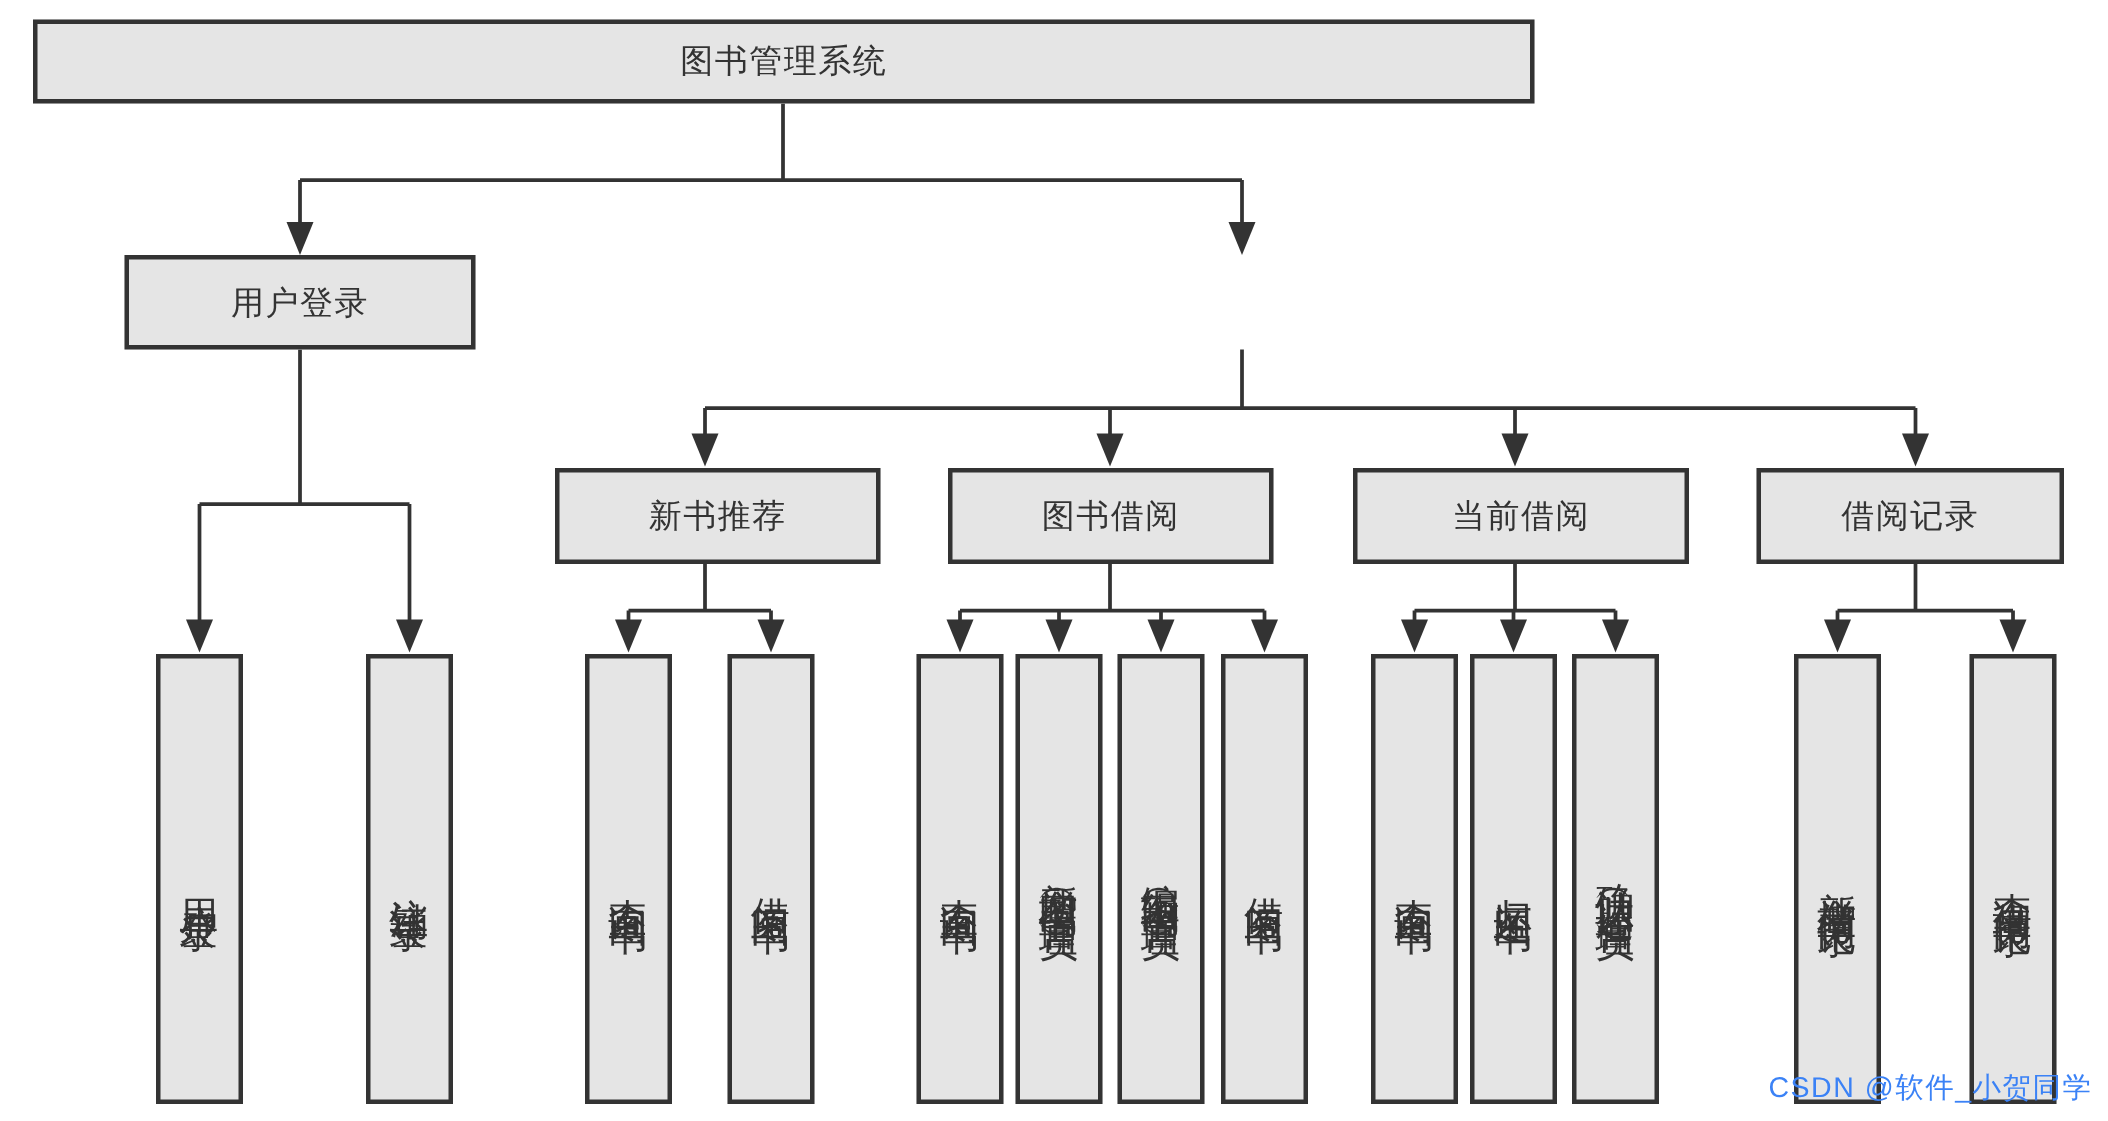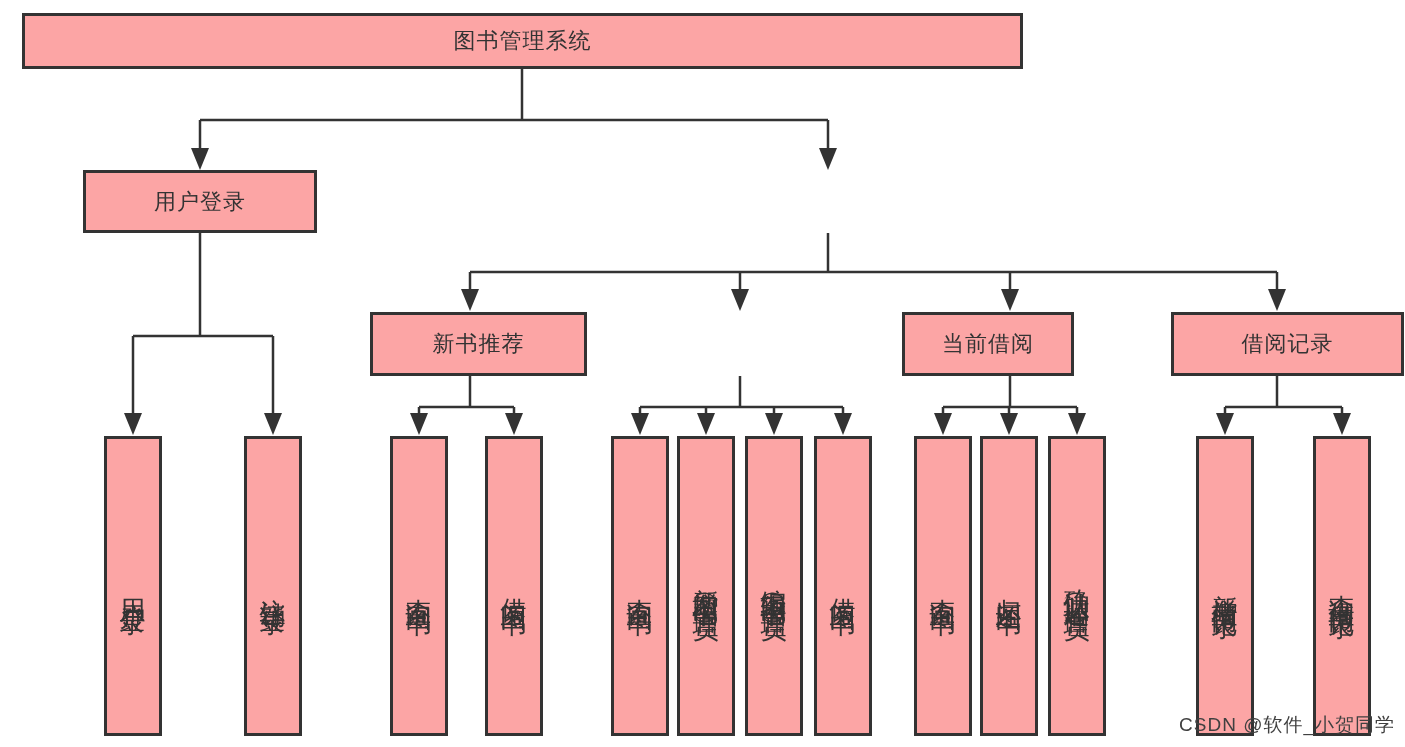--- a/index.html
+++ b/index.html
@@ -7,21 +7,21 @@
     position:relative;
     width:1405px;height:747px;
     background:#ffffff;
     font-family:"Liberation Sans","DejaVu Sans",sans-serif;
     overflow:hidden;
   }
   #wires{position:absolute;left:0;top:0;width:1405px;height:747px;}
   .node{
     position:absolute;
     box-sizing:border-box;
-    background:#fca5a5;
+    background:#e5e5e5;
     border:3px solid #333333;
     color:#333333;
     display:flex;
     align-items:center;
     justify-content:center;
     font-size:22px;
     letter-spacing:1px;
     z-index:2;
   }
   .vnode{
@@ -30,21 +30,21 @@
     font-size:26px;
     letter-spacing:4px;
     line-height:1;
   }
   .watermark{
     position:absolute;
     top:712px;
     right:10px;
     font-size:19px;
     letter-spacing:1px;
-    color:#404040;
+    color:#3b82f6;
     z-index:3;
     white-space:nowrap;
   }
 </style>
 </head>
 <body>
 
 <div id="canvas">
 
   <svg id="wires" viewBox="0 0 1405 747" xmlns="http://www.w3.org/2000/svg">
@@ -111,22 +111,23 @@
       <polygon points="1216,413 1234,413 1225,435"></polygon>
       <polygon points="1333,413 1351,413 1342,435"></polygon>
     </g>
   </svg>
 
   <div class="node" style="left:22px;top:13px;width:1001px;height:56px">图书管理系统</div>
 
   <div class="node" style="left:83px;top:170px;width:234px;height:63px">用户登录</div>
 
   <div class="node" style="left:370px;top:312px;width:217px;height:64px">新书推荐</div>
-  <div class="node" style="left:902px;top:312px;width:172px;height:64px">当前借阅</div>
-  <div class="node" style="left:1171px;top:312px;width:233px;height:64px">借阅记录</div>
+  <div class="node" style="left:632px;top:312px;width:217px;height:64px">图书借阅</div>
+  <div class="node" style="left:902px;top:312px;width:224px;height:64px">当前借阅</div>
+  <div class="node" style="left:1171px;top:312px;width:205px;height:64px">借阅记录</div>
 
   <div class="node vnode" style="left:104px;top:436px;width:58px;height:300px">用户登录</div>
   <div class="node vnode" style="left:244px;top:436px;width:58px;height:300px">注销登录</div>
 
   <div class="node vnode" style="left:390px;top:436px;width:58px;height:300px">查询图书</div>
   <div class="node vnode" style="left:485px;top:436px;width:58px;height:300px">借阅图书</div>
 
   <div class="node vnode" style="left:611px;top:436px;width:58px;height:300px">查询图书</div>
   <div class="node vnode" style="left:677px;top:436px;width:58px;height:300px">新增图书（管理员）</div>
   <div class="node vnode" style="left:745px;top:436px;width:58px;height:300px">编辑图书（管理员）</div>

